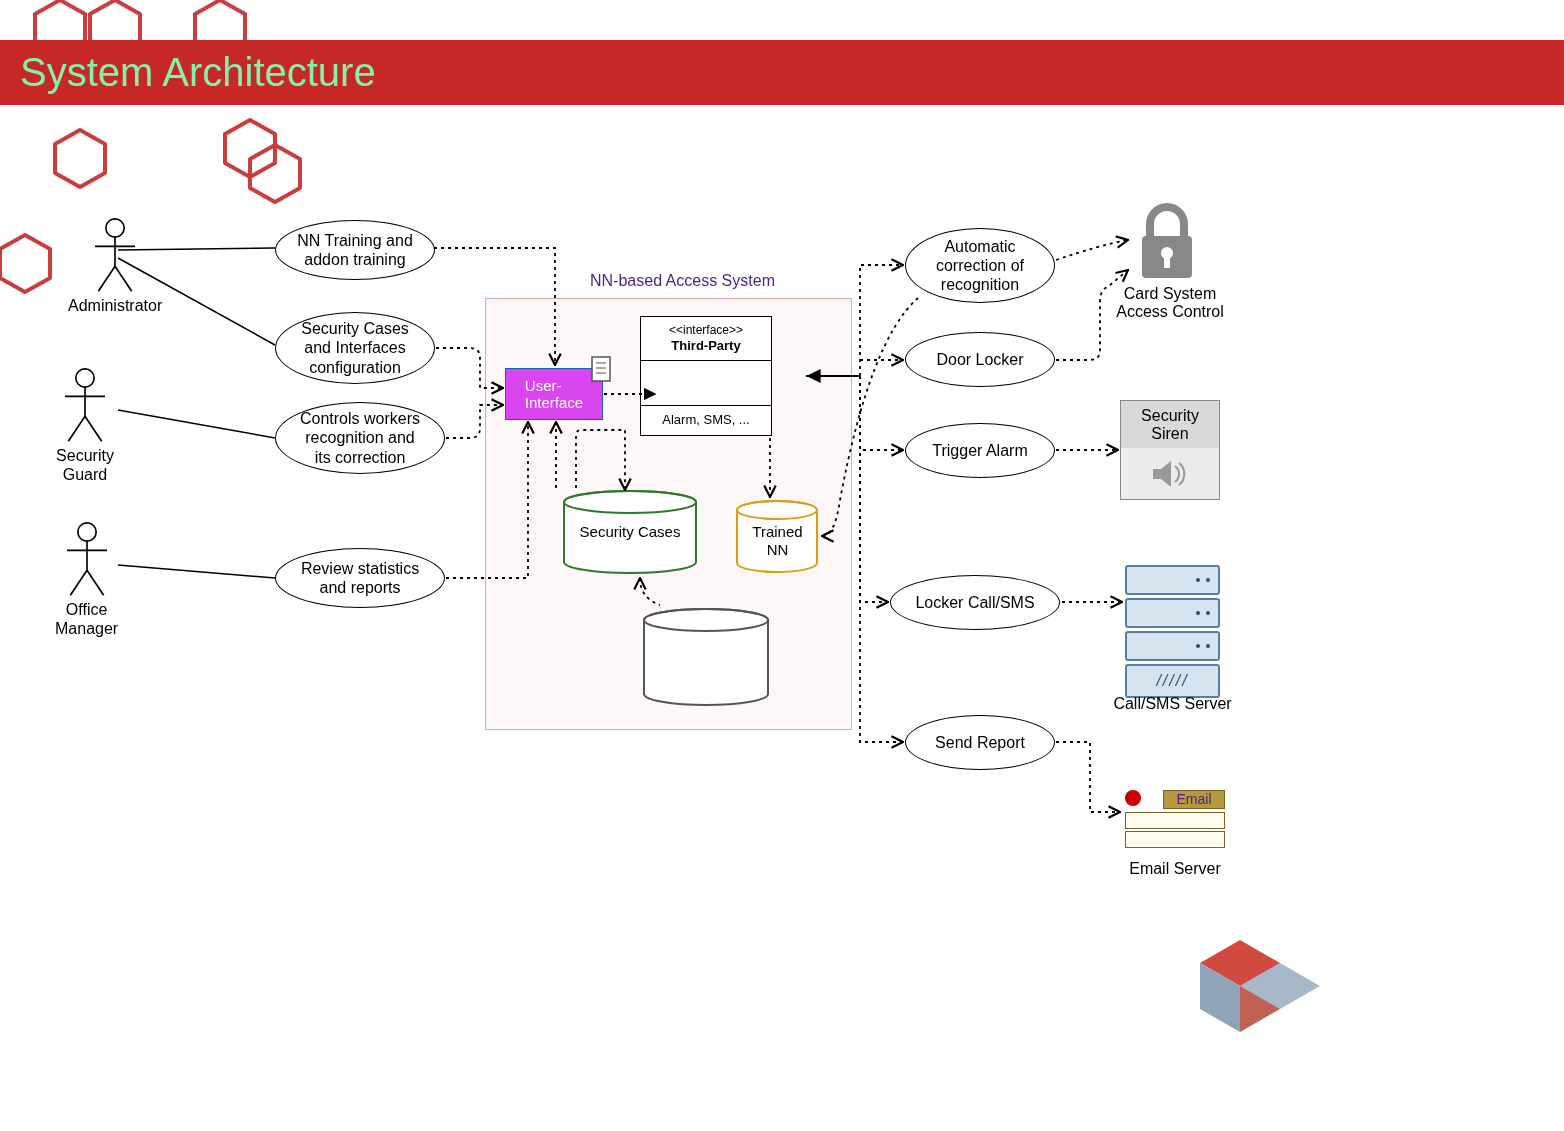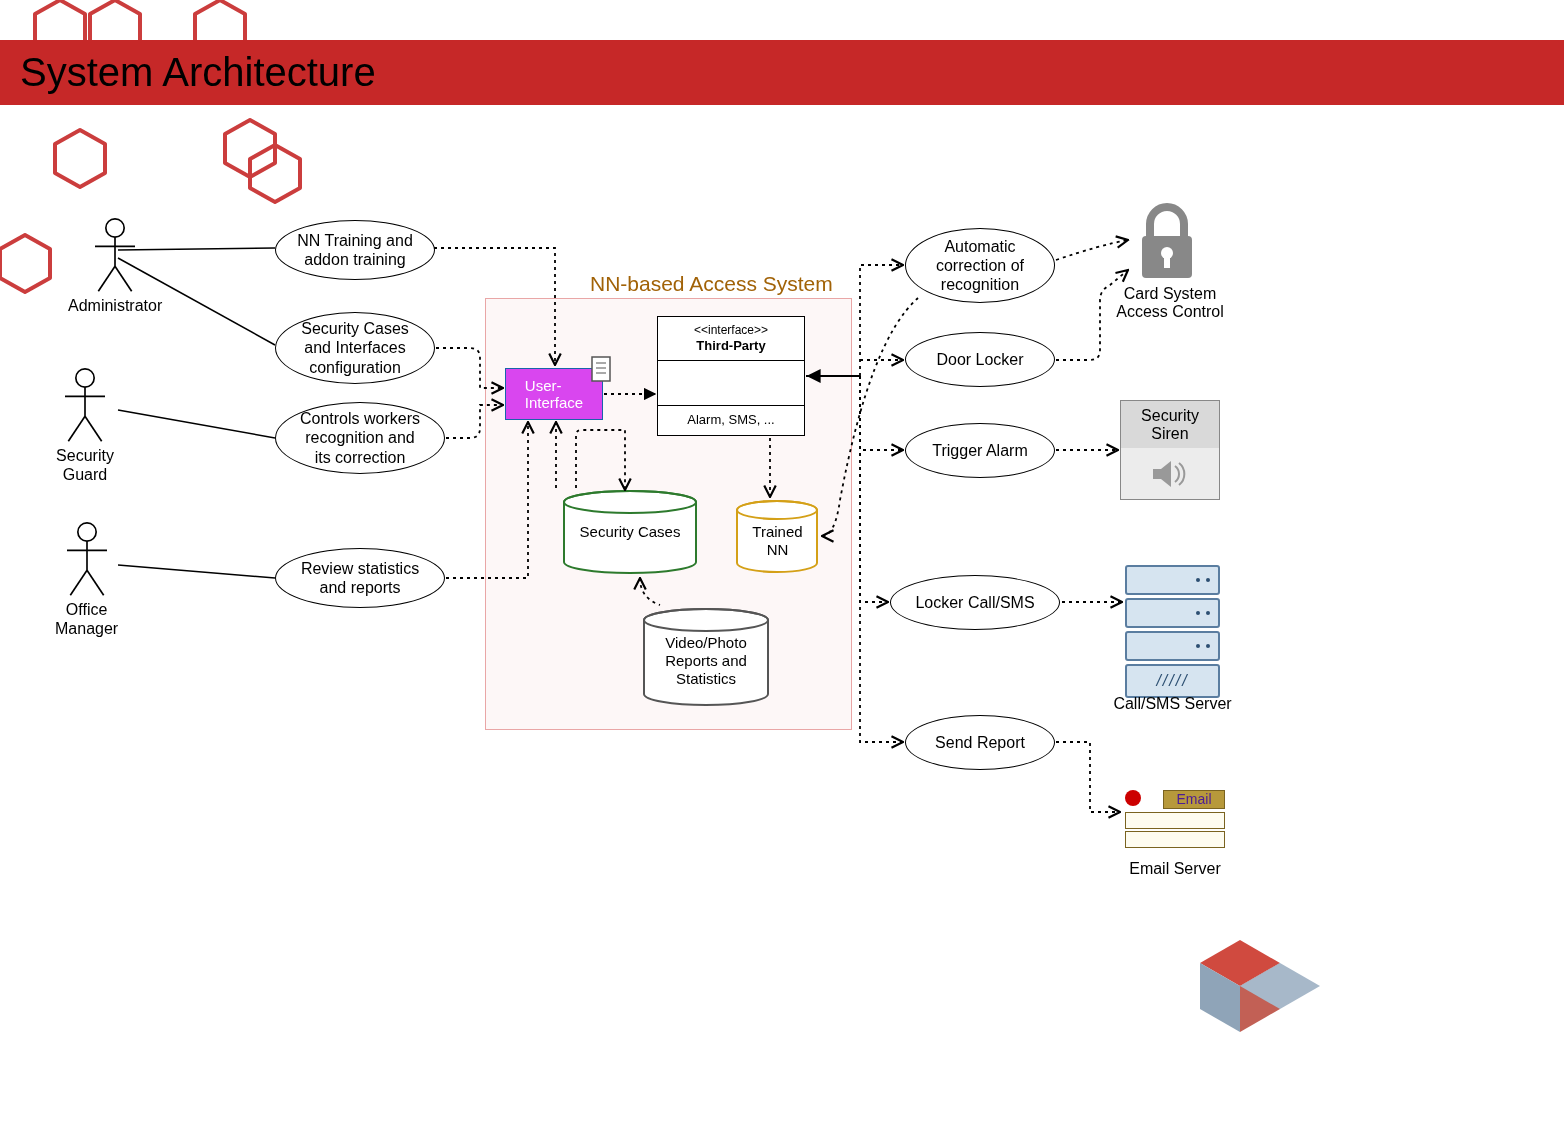--- a/index.html
+++ b/index.html
@@ -11,21 +11,21 @@
     position: relative;
     overflow: hidden;
   }
   .title-bar {
     position: absolute;
     top: 40px;
     left: 0;
     right: 0;
     height: 65px;
     background: #c62828;
-    color: #000000;
+    color: #86efac;
     font-size: 40px;
     padding-left: 20px;
     display: flex;
     align-items: center;
   }
   .canvas {
     position: absolute;
     inset: 0;
   }
   
@@ -55,22 +55,22 @@
     box-sizing: border-box;
   }
   
   .boundary {
     position: absolute;
     border: 1px solid #e9a6a6;
     background: rgba(247, 225, 225, 0.25);
   }
   .boundary-label {
     position: absolute;
-    font-size: 21px;
-    color: #a16207;
+    font-size: 16px;
+    color: #4c1d95;
   }
   
   .ui-box {
     position: absolute;
     border: 1.5px solid #1864ab;
     background: #d946ef;
     color: #fff;
     font-size: 15px;
     text-align: left;
     display: flex;
@@ -275,21 +275,21 @@
 <div class="ui-box" style="left:505px; top:368px; width:98px; height:52px; white-space:pre-line;">User-
 Interface</div>
 
 <svg style="position:absolute; left:590px; top:355px;" width="24" height="28">
   <rect x="2" y="2" width="18" height="24" fill="#fff" stroke="#555" stroke-width="1.5"></rect>
   <line x1="6" y1="8" x2="16" y2="8" stroke="#555"></line>
     <line x1="6" y1="13" x2="16" y2="13" stroke="#555"></line>
     <line x1="6" y1="18" x2="16" y2="18" stroke="#555"></line>
 </svg>
 
-<div class="component-box" style="left:657px; top:316px; width:148px; height:120px;">
+<div class="component-box" style="left:640px; top:316px; width:132px; height:120px;">
   <div class="component-section">
     <div style="font-size:12px;">&lt;&lt;interface&gt;&gt;</div>
     <div style="font-weight:bold; font-size:13px;">Third-Party</div>
   </div>
   <div class="component-section" style="height:32px;"></div>
   <div class="component-section" style="font-size:13px;">Alarm, SMS, ...</div>
 </div>
 
 <div class="cylinder" style="left:560px; top:490px; width:140px; height:85px;">
   <svg width="140" height="85">
@@ -309,23 +309,20 @@
   <div class="cylinder-label" style="white-space:pre-line;">Trained
 NN</div>
 </div>
 
 <div class="cylinder" style="left:640px; top:608px; width:132px; height:100px;">
   <svg width="132" height="100">
       <ellipse cx="66" cy="12" rx="62" ry="11" fill="#fff" stroke="#555" stroke-width="2"></ellipse>
       <path d="M4 12 V86 A62 11 0 0 0 128 86 V12" fill="#fff" stroke="#555" stroke-width="2"></path>
       <ellipse cx="66" cy="12" rx="62" ry="11" fill="none" stroke="#555" stroke-width="2"></ellipse>
     </svg>
-  <div class="cylinder-label" style="white-space:pre-line; top:42%;">Video/Photo
-Reports and
-Statistics</div>
 </div>
 
 <div class="ellipse" style="left:905px; top:228px; width:150px; height:75px; white-space:pre-line;">Automatic
 correction of
 recognition</div>
 <div class="ellipse" style="left:905px; top:332px; width:150px; height:55px;">Door Locker</div>
 <div class="ellipse" style="left:905px; top:423px; width:150px; height:55px;">Trigger Alarm</div>
 <div class="ellipse" style="left:890px; top:575px; width:170px; height:55px;">Locker Call/SMS</div>
 <div class="ellipse" style="left:905px; top:715px; width:150px; height:55px;">Send Report</div>
 

